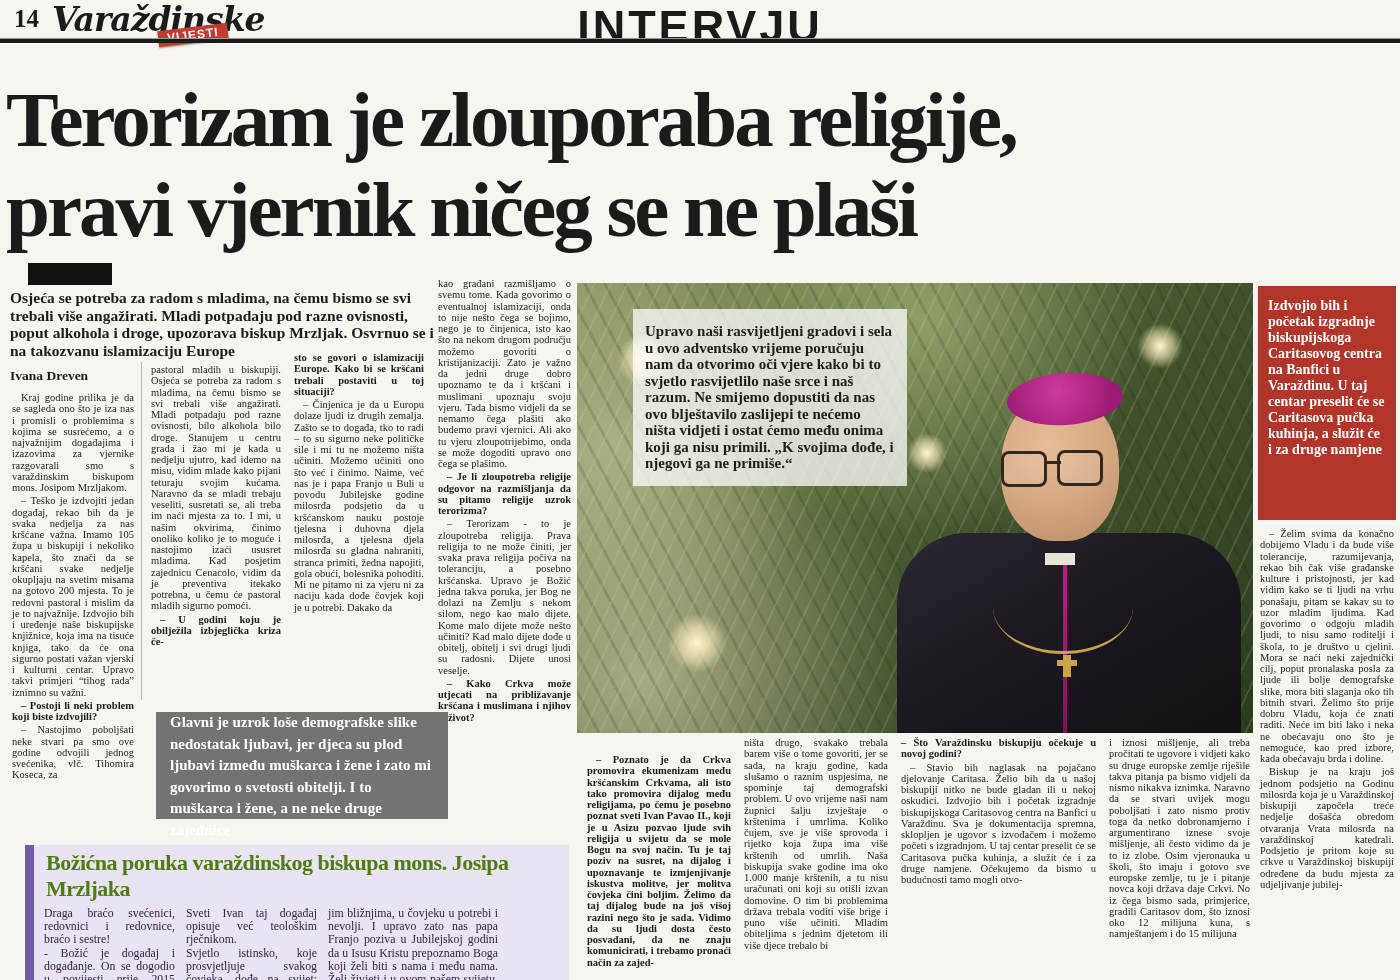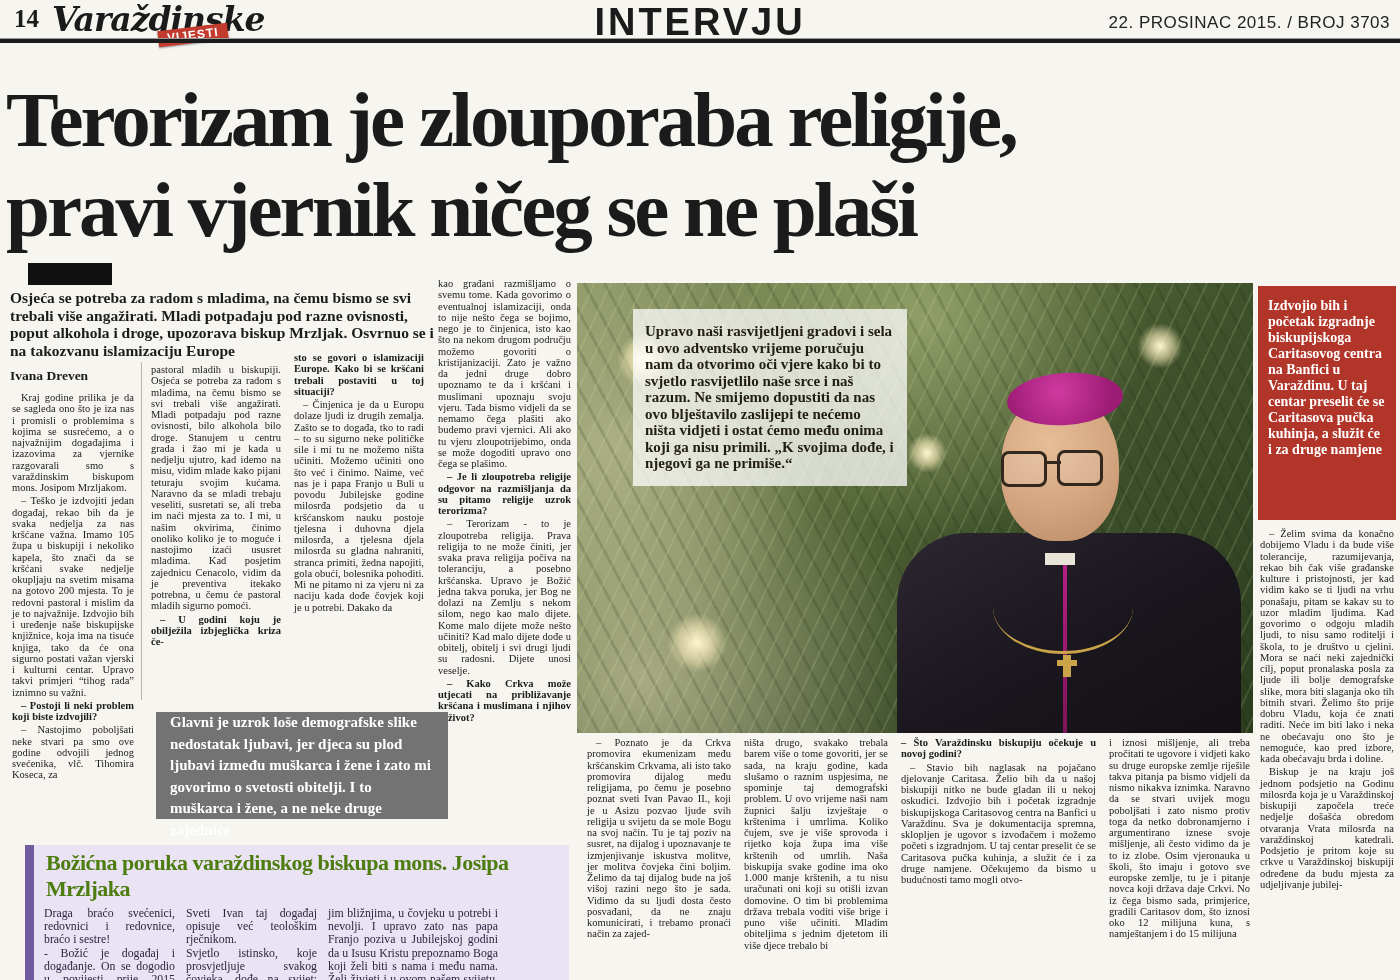--- a/index.html
+++ b/index.html
@@ -6,21 +6,21 @@
   .page{position:relative;width:1400px;height:980px;margin:0 auto;overflow:hidden;
         background:#f7f5f0;color:#1b1b1b;font-family:"Liberation Serif",serif;}
   
   .pagenum{position:absolute;left:14px;top:5px;font-size:25px;font-weight:bold;}
   .logo{position:absolute;left:52px;top:0px;font-family:"DejaVu Serif",serif;
         font-weight:bold;font-style:italic;font-size:33px;letter-spacing:-1px;}
   .stamp{position:absolute;left:158px;top:27px;background:#c23b2e;color:#fff;
          font-family:"Liberation Sans",sans-serif;font-weight:bold;font-size:12px;
          padding:1px 9px;transform:rotate(-7deg);letter-spacing:1px;box-shadow:0 1px 2px rgba(0,0,0,.4);}
   .section{position:absolute;left:0;right:0;top:1px;text-align:center;
-           font-family:"Liberation Sans",sans-serif;font-weight:900;font-size:38px;letter-spacing:3px;}
+           font-family:"Liberation Sans",sans-serif;font-weight:900;font-size:45px;letter-spacing:3px;}
   .issue{position:absolute;right:10px;top:13px;font-family:"Liberation Sans",sans-serif;
          font-size:17px;letter-spacing:.5px;color:#222;}
   .mastrule{position:absolute;left:0;right:0;top:38px;height:4px;background:#1c1c1c;border-top:1px solid #9a9a9a;}
   .kicker{position:absolute;left:10px;top:52px;font-size:17px;font-weight:bold;}
   
   .headline{position:absolute;left:6px;width:1394px;font-weight:bold;font-size:79px;
             letter-spacing:-3px;line-height:88px;white-space:nowrap;}
   .hl1{top:76px;} .hl2{top:166px;}
   .blackmark{position:absolute;left:28px;top:263px;width:84px;height:22px;background:#101010;}
   .lead{position:absolute;left:10px;top:289px;width:424px;font-size:15.5px;font-weight:bold;
@@ -71,21 +71,21 @@
   .bridge{position:absolute;right:192px;top:158px;width:16px;height:3px;background:#33281e;}
   .robe{position:absolute;right:12px;bottom:0;width:344px;height:200px;border-radius:70px 70px 0 0;
         background:linear-gradient(150deg,#2c2630 0%,#1a161d 55%,#121015 100%);}
   .collar{position:absolute;right:178px;top:250px;width:30px;height:12px;background:#e9e4d8;}
   .piping{position:absolute;right:186px;top:262px;width:4px;height:168px;background:linear-gradient(#b42083,#7d1459);}
   .chain{position:absolute;right:120px;top:258px;width:140px;height:90px;border:0 solid transparent;
          border-bottom:3px solid #c9a449;border-radius:50%;}
   .cross{position:absolute;right:182px;top:352px;width:8px;height:22px;background:#c9a449;}
   .cross::after{content:"";position:absolute;left:-6px;top:5px;width:20px;height:6px;background:#c9a449;}
   
-  .cA{left:585px;top:735px;width:148px;}
+  .cA{left:585px;top:752px;width:148px;font-weight:bold;}
   .cB{left:742px;top:735px;width:148px;}
   .cC{left:899px;top:735px;width:199px;}
   .cD{left:1107px;top:735px;width:145px;}
   
   .xmas{position:absolute;left:25px;top:845px;width:544px;height:135px;background:#e9e3f3;
         border-left:9px solid #6f5b9e;padding:5px 0 0 10px;box-sizing:border-box;}
   .xmas-title{font-size:22px;font-weight:bold;letter-spacing:-.5px;margin:0 0 5px 2px;color:#4d7c0f;}
   .xmas-cols{display:flex;gap:11px;}
   .xcol{text-align:justify;font-size:11.8px;line-height:13.2px;color:#2e2440;}
   .xc1{width:131px;} .xc2{width:131px;} .xc3{width:170px;}
@@ -93,21 +93,20 @@
 </style>
 </head>
 <body>
 
 <div class="page">
 
   <div class="pagenum">14</div>
   <div class="logo">Varaždinske</div>
   <div class="stamp">VIJESTI</div>
   <div class="section">INTERVJU</div>
-  <div class="issue">22. PROSINAC 2015. / BROJ 3703</div>
   <div class="mastrule"></div>
 
   <div class="headline hl2">pravi vjernik ničeg se ne plaši</div>
   <div class="headline hl1">Terorizam je zlouporaba religije,</div>
   <div class="blackmark"></div>
   <div class="lead">Osjeća se potreba za radom s mladima, na čemu bismo se svi trebali više angažirati. Mladi potpadaju pod razne ovisnosti, poput alkohola i droge, upozorava biskup Mrzljak. Osvrnuo se i na takozvanu islamizaciju Europe</div>
   <div class="byline">Ivana Dreven</div>
   <div class="vrule"></div>
 
   <div class="col c1">

